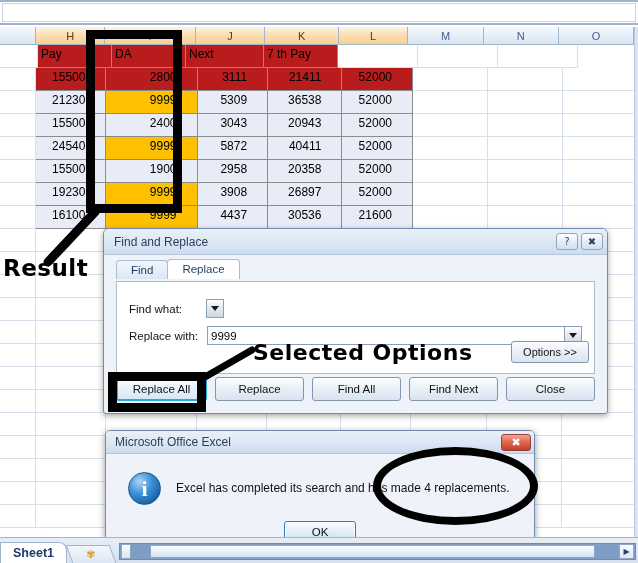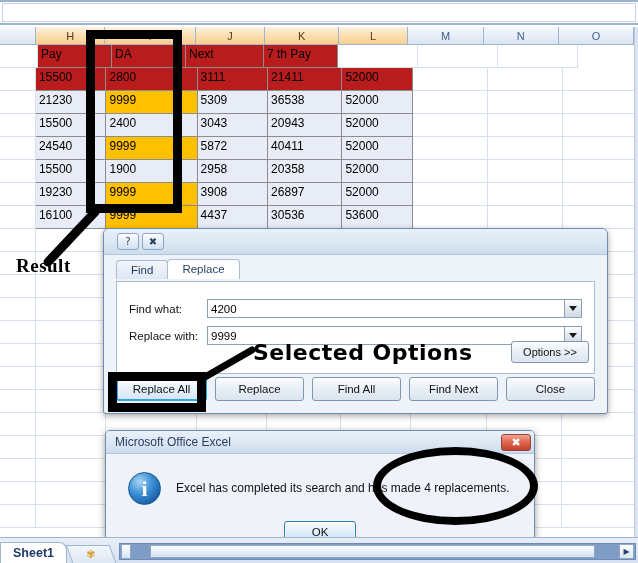--- a/index.html
+++ b/index.html
@@ -65,21 +65,21 @@
   .gcell {
     height: 23px;
     border-right: 1px solid #d6dfec;
     border-bottom: 1px solid #d6dfec;
     font-size: 12px;
     color: #000;
     padding: 2px 3px 0 3px;
     overflow: hidden;
     white-space: nowrap;
   }
-  .gcell.num { padding-right: 20px; }
+  .gcell.num { text-align: right; padding-right: 20px; }
   .gcell.txt { text-align: left; }
   
   .gcell.used {
     border-right: 1px solid #8c8c8c;
     border-bottom: 1px solid #8c8c8c;
     background: #b91c1c;
   }
   .gcell.used.banded { background: #e8ecf6; }
   .gcell.used.hl { background: #ffc000; font-weight: normal; }
   .gcell.empty { background: #ffffff; }
@@ -427,21 +427,21 @@
           <div class="gcell empty" style="width: 80px;"></div>
           <div class="gcell empty" style="width: 80px;"></div>
           <div class="gcell empty" style="width: 80px;"></div>
         </div>
         <div class="gridrow" style="top: 179px;">
           <div class="gcell empty" style="width: 38px;"></div>
           <div class="gcell used num banded" style="width: 74px;">16100</div>
           <div class="gcell used num hl" style="width: 96px;">9999</div>
           <div class="gcell used num banded" style="width: 74px;">4437</div>
           <div class="gcell used num banded" style="width: 78px;">30536</div>
-          <div class="gcell used num banded" style="width: 74px;">53600</div>
+          <div class="gcell used num banded" style="width: 74px;">21600</div>
           <div class="gcell empty" style="width: 80px;"></div>
           <div class="gcell empty" style="width: 80px;"></div>
           <div class="gcell empty" style="width: 80px;"></div>
         </div>
         <div class="gridrow" style="top: 202px;">
           <div class="gcell empty" style="width: 38px;"></div>
           <div class="gcell empty" style="width: 74px;"></div>
           <div class="gcell empty" style="width: 96px;"></div>
           <div class="gcell empty" style="width: 74px;"></div>
           <div class="gcell empty" style="width: 78px;"></div>
@@ -584,42 +584,42 @@
         </div>
       </div>
   </div>
   <div class="vscroll-edge"></div>
 
   <div class="ann-frame" style="left:86px; top:30px; width:96px; height:183px;"></div>
 
   <svg style="position:absolute; left:0; top:200px; width:200px; height:80px;">
     <line x1="95" y1="12" x2="48" y2="62" stroke="#000" stroke-width="9" stroke-linecap="round"></line>
   </svg>
-  <div class="ann-label" style="left:16px; top:255px; font-size:19px;font-family:Liberation Serif, serif;">Result</div>
+  <div class="ann-label" style="left:3px; top:255px; font-size:23px;">Result</div>
 
   <div class="dlg" style="left:103px; top:228px; width:505px; height:186px;">
 
     <div class="dlg-title">
+      <div class="t">Find and Replace</div>
       <div class="titlebtn">?</div>
       <div class="titlebtn">✖</div>
     </div>
 
     <div class="tabstrip">
       <div class="tab">
         <span>Find</span>
       </div>
       <div class="tab active">
         <span>Replace</span>
       </div>
     </div>
 
     <div class="tabpanel">
       <div class="fld-row" style="top:17px;">
         <div class="fld-label">Find what:</div>
-        <div class="inp">4200</div>
         <div class="dropbtn">
             <span class="caret-d"></span>
           </div>
       </div>
       <div class="fld-row" style="top:44px;">
         <div class="fld-label">Replace with:</div>
         <div class="inp">9999</div>
         <div class="dropbtn">
             <span class="caret-d"></span>
           </div>

